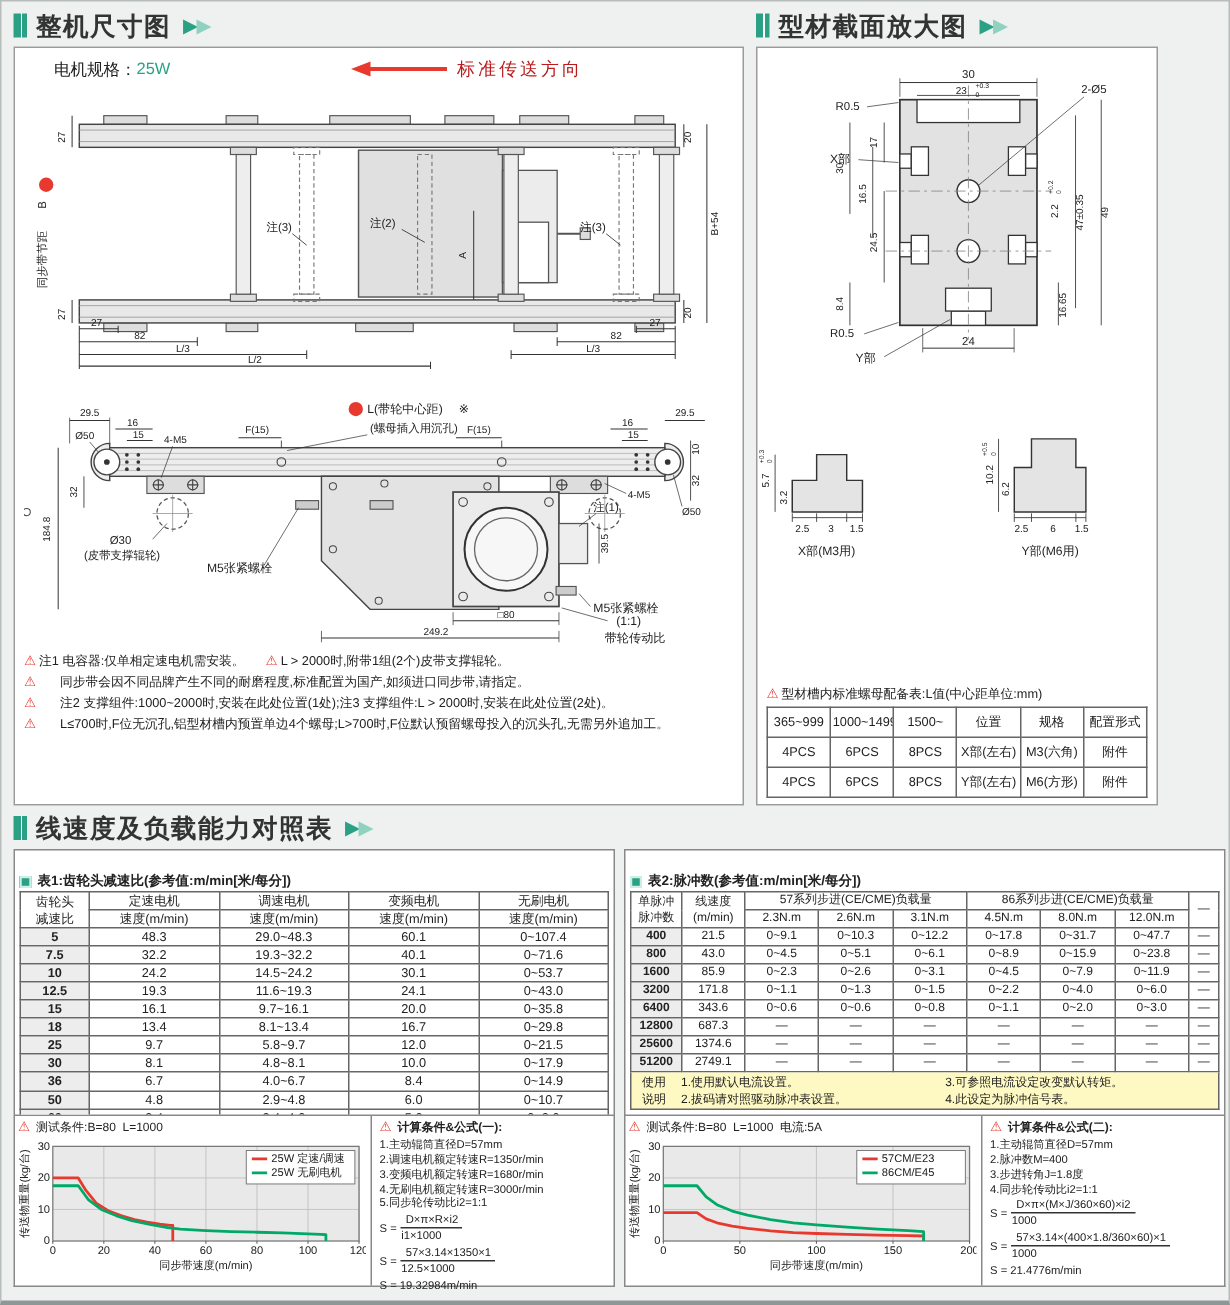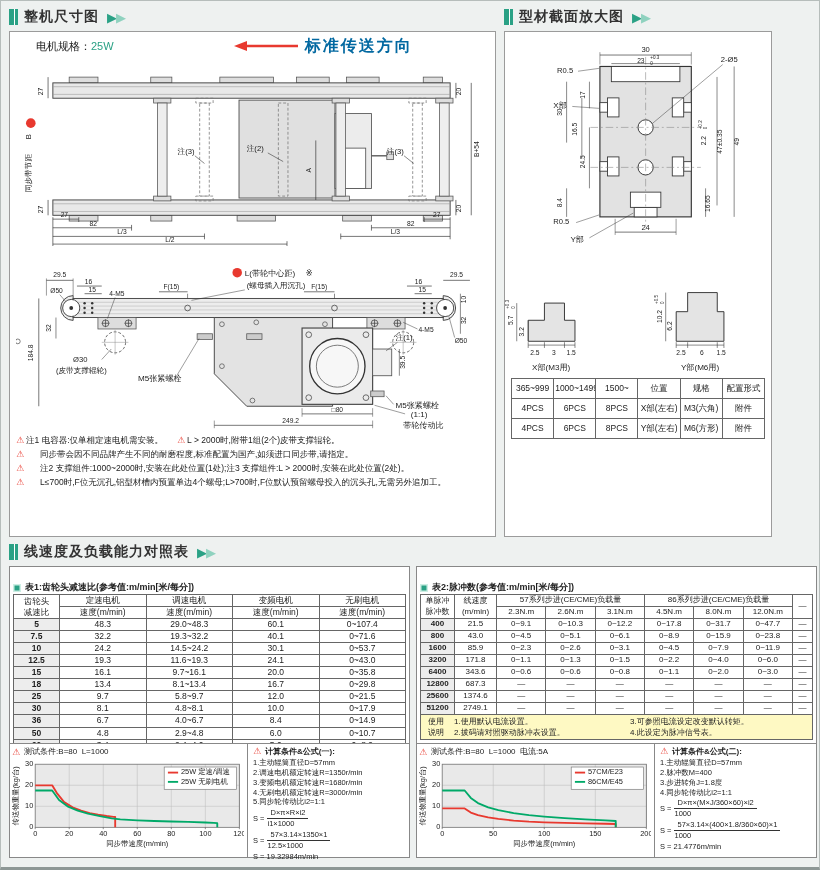--- a/index.html
+++ b/index.html
@@ -4,29 +4,29 @@
 <style>
   html,body{margin:0;padding:0;background:#cfd6d4;}
   *{box-sizing:border-box;}
   body{font-family:"Liberation Sans","DejaVu Sans",sans-serif;color:#222;}
   .page{width:820px;height:870px;background:#eef1f0;border:1px solid #b6bdbb;border-bottom:3px solid #8d9795;padding:4px 8px;overflow:hidden;}
   .toprow{display:flex;gap:8px;}
   .colL{width:487px;flex:none;}
   .colR{width:268px;flex:none;}
   .stitle{display:flex;align-items:center;gap:6px;height:22px;margin:1px 0 3px 0;}
   .stitle .bars{width:9px;height:16px;background:linear-gradient(90deg,#2aa185 0 5px,#fff 5px 6px,#2aa185 6px 9px);}
-  .stitle .txt{font-size:14px;font-weight:bold;color:#333;letter-spacing:1px;}
+  .stitle .txt{font-size:17px;font-weight:bold;color:#333;letter-spacing:1px;}
   .arr1{color:#2aa185;font-size:13px;margin-left:2px;}
   .arr2{color:#8fd2bf;font-size:13px;margin-left:-7px;}
   .panel{background:#fff;border:1px solid #9b9b9b;padding:4px 6px;height:506px;display:flex;flex-direction:column;}
   .motor-line{display:flex;align-items:center;font-size:11px;height:20px;}
   .motor-line .lbl{color:#222;padding-left:20px;}
   .motor-line .val{color:#2aa185;}
   .dir{margin-left:120px;display:flex;align-items:center;gap:5px;}
-  .dir .txt{color:#0369a1;font-weight:bold;font-size:16px;letter-spacing:2px;}
+  .dir .txt{color:#b91c1c;font-weight:normal;font-size:12px;letter-spacing:2px;}
   .notes{font-size:8.5px;line-height:1.55;color:#222;margin-top:2px;}
   .notes .row{display:flex;gap:14px;white-space:nowrap;overflow:hidden;}
   .warn{color:#e8392f;font-size:9px;margin-right:2px;}
   svg text{font-family:"Liberation Sans","DejaVu Sans",sans-serif;font-size:8px;fill:#222;}
   svg .dimS{font-size:7px;}
   svg .tol{font-size:4.8px;}
   svg .lab{font-size:8.5px;}
   .nut-note{font-size:8.5px;margin:4px 0 2px 0;}
   .dtable{border-collapse:collapse;width:100%;table-layout:fixed;}
   .dtable th,.dtable td{border:1px solid #666;font-weight:normal;text-align:center;padding:0 1px;font-size:8.5px;line-height:1.3;height:12px;overflow:hidden;white-space:nowrap;}
@@ -463,20 +463,23 @@
               <line x1="207" y1="71" x2="207" y2="77"></line>
             <line x1="238" y1="71" x2="238" y2="77"></line>
               <line x1="245" y1="71" x2="245" y2="77"></line>
           </g>
           <text class="dimS" x="200" y="84" text-anchor="middle">2.5</text>
           <text class="dimS" x="222" y="84" text-anchor="middle">6</text>
           <text class="dimS" x="242" y="84" text-anchor="middle">1.5</text>
           <text class="lab" x="220" y="100" text-anchor="middle">Y部(M6用)</text>
         </svg>
 
+        <div class="nut-note" style="margin-top:auto;">
+          <span class="warn">⚠</span><span>型材槽内标准螺母配备表:L值(中心距单位:mm)</span>
+        </div>
         <table class="dtable nut">
           <thead>
             <tr>
               <th>365~999</th>
               <th>1000~1499</th>
               <th>1500~</th>
               <th>位置</th>
               <th>规格</th>
               <th>配置形式</th>
             </tr>

